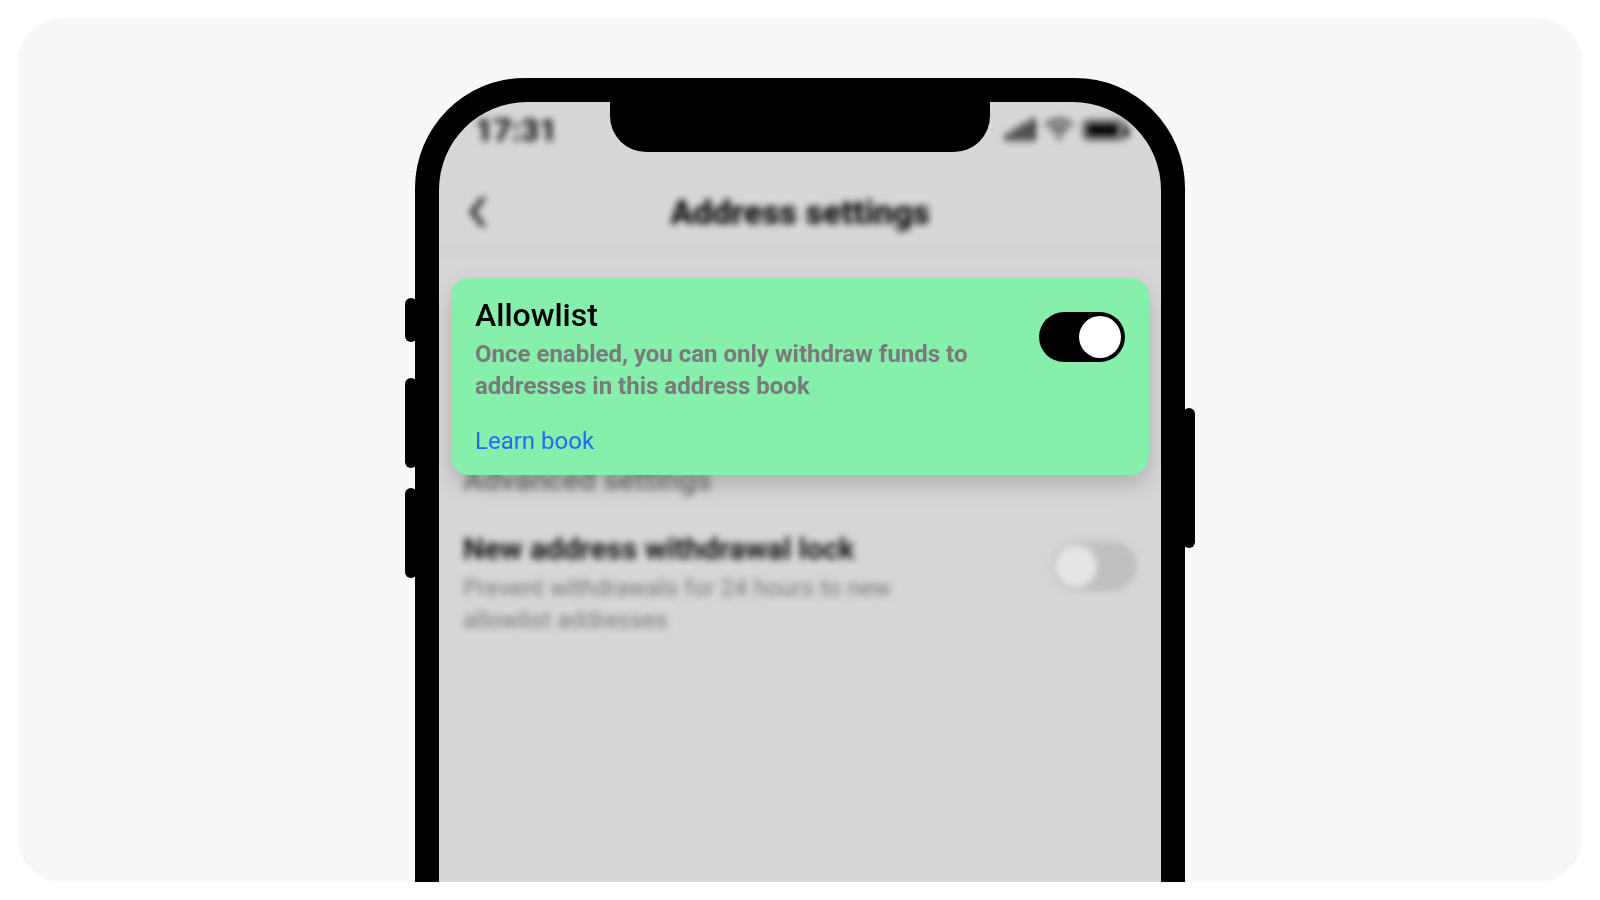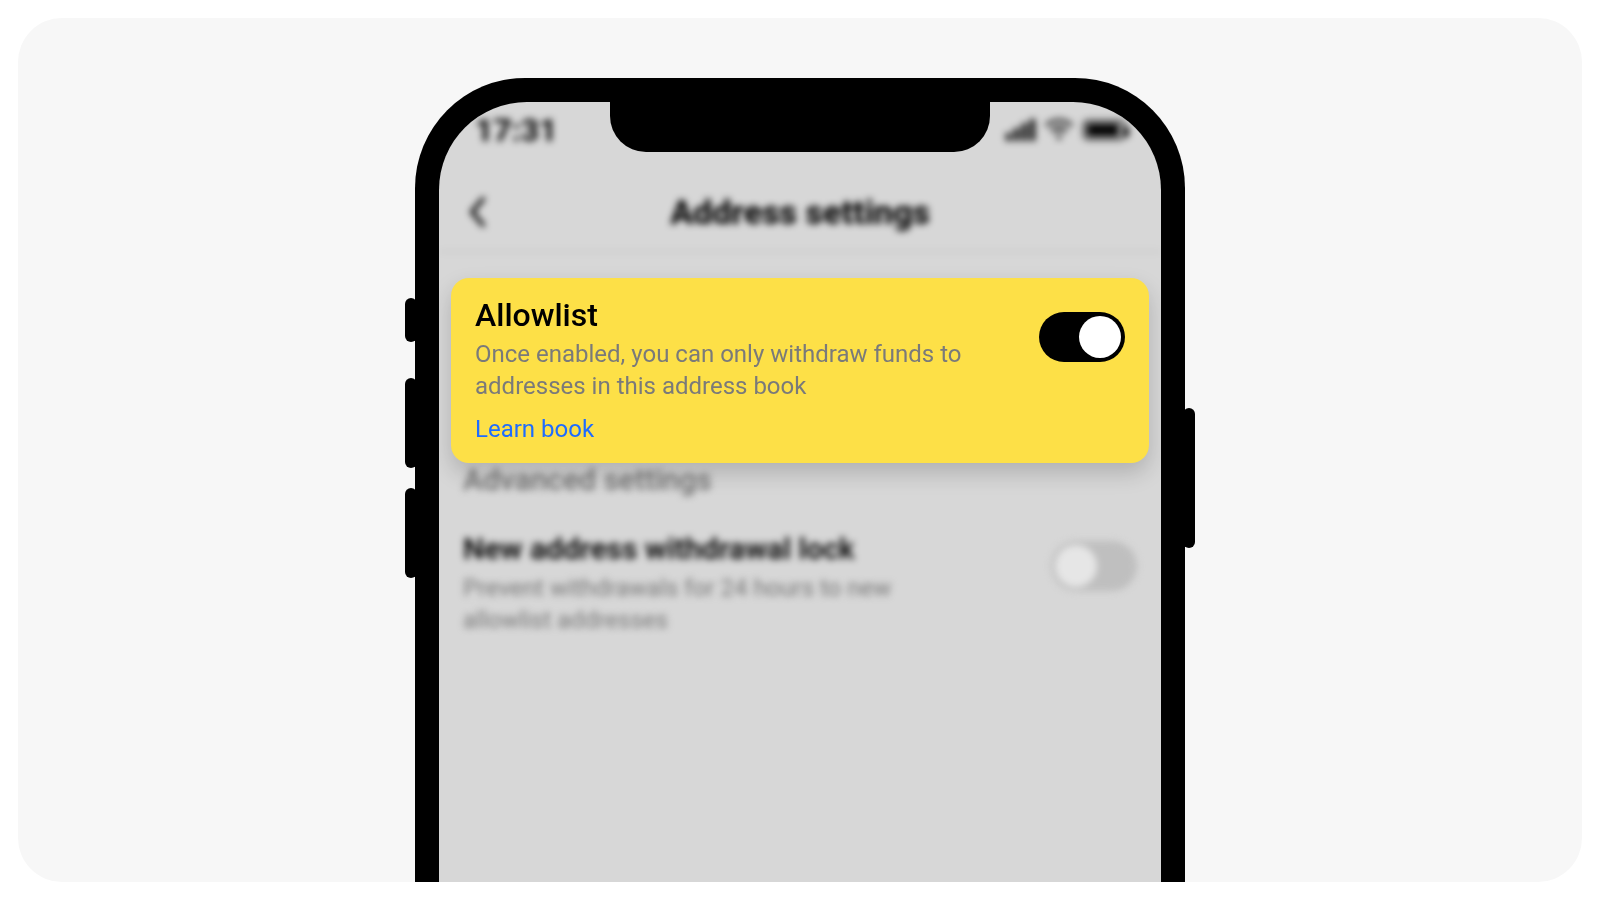--- a/index.html
+++ b/index.html
@@ -123,29 +123,29 @@
     margin-top: 10px;
   }
   .toggle-off::after{
     content:""; position:absolute; left:4px; top:4px; width:42px; height:42px;
     border-radius:50%; background:#e6e6e6;
   }
 
   
   .card {
     position: absolute; top: 176px; left: 12px; right: 12px;
-    background: #fde047; border-radius: 18px;
+    background: #86efac; border-radius: 18px;
     padding: 18px 24px 20px 24px;
     box-shadow: 0 10px 22px rgba(0,0,0,0.18);
     display:flex; align-items:flex-start; gap:24px;
     z-index: 30;
   }
   .card-text { flex:1; }
   .card-title { font-size: 32px; font-weight: 500; color:#000; margin-bottom: 4px; }
-  .card-desc  { font-size: 24px; line-height:1.35; color:#7a7a7a; margin-bottom: 12px; max-width:540px; }
+  .card-desc  { font-size: 24px; line-height:1.35; color:#7a7a7a; margin-bottom: 24px; max-width:540px;font-weight:bold; }
   .card-link  { font-size: 24px; color:#1e6cff; text-decoration:none; }
   .toggle-on {
     width: 86px; height: 50px; border-radius: 999px;
     background:#000; position:relative; flex-shrink:0; margin-top: 16px;
   }
   .toggle-on::after{
     content:""; position:absolute; right:4px; top:4px; width:42px; height:42px;
     border-radius:50%; background:#fff;
   }
 </style>

